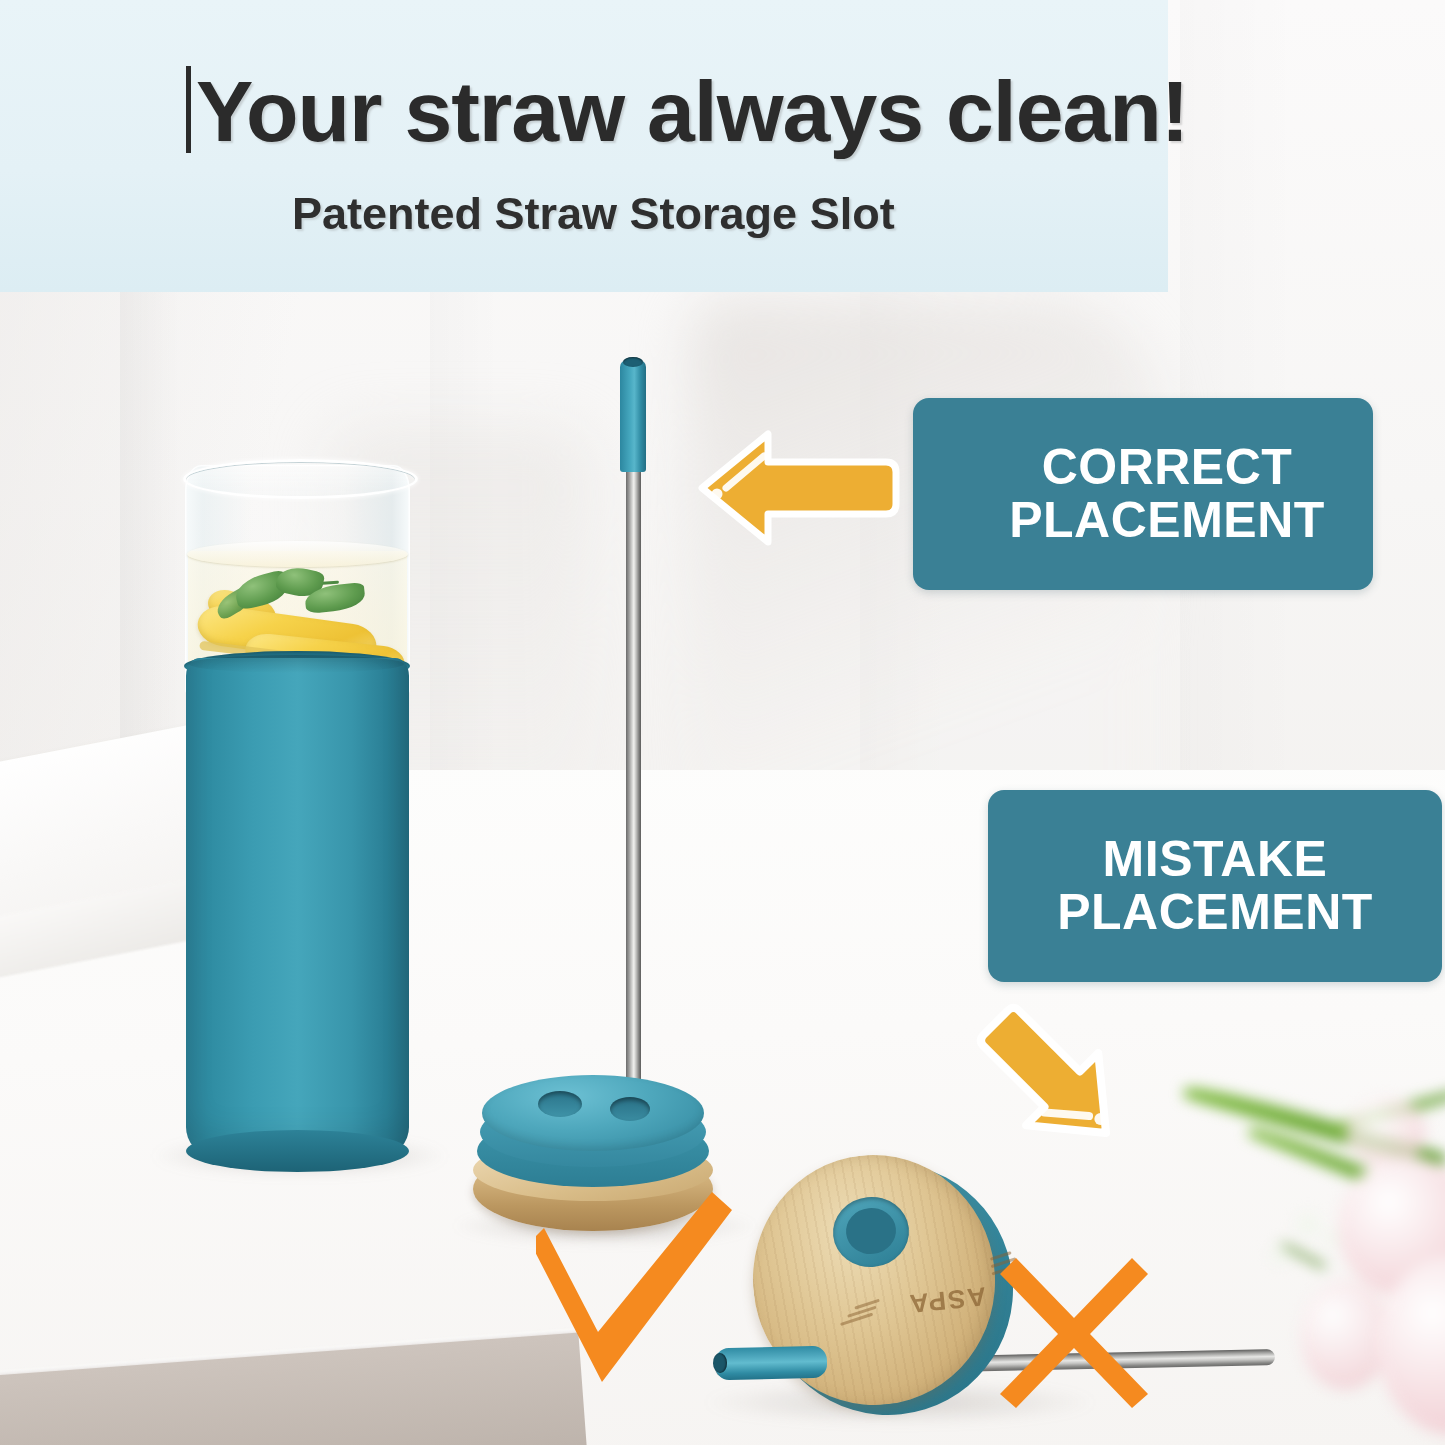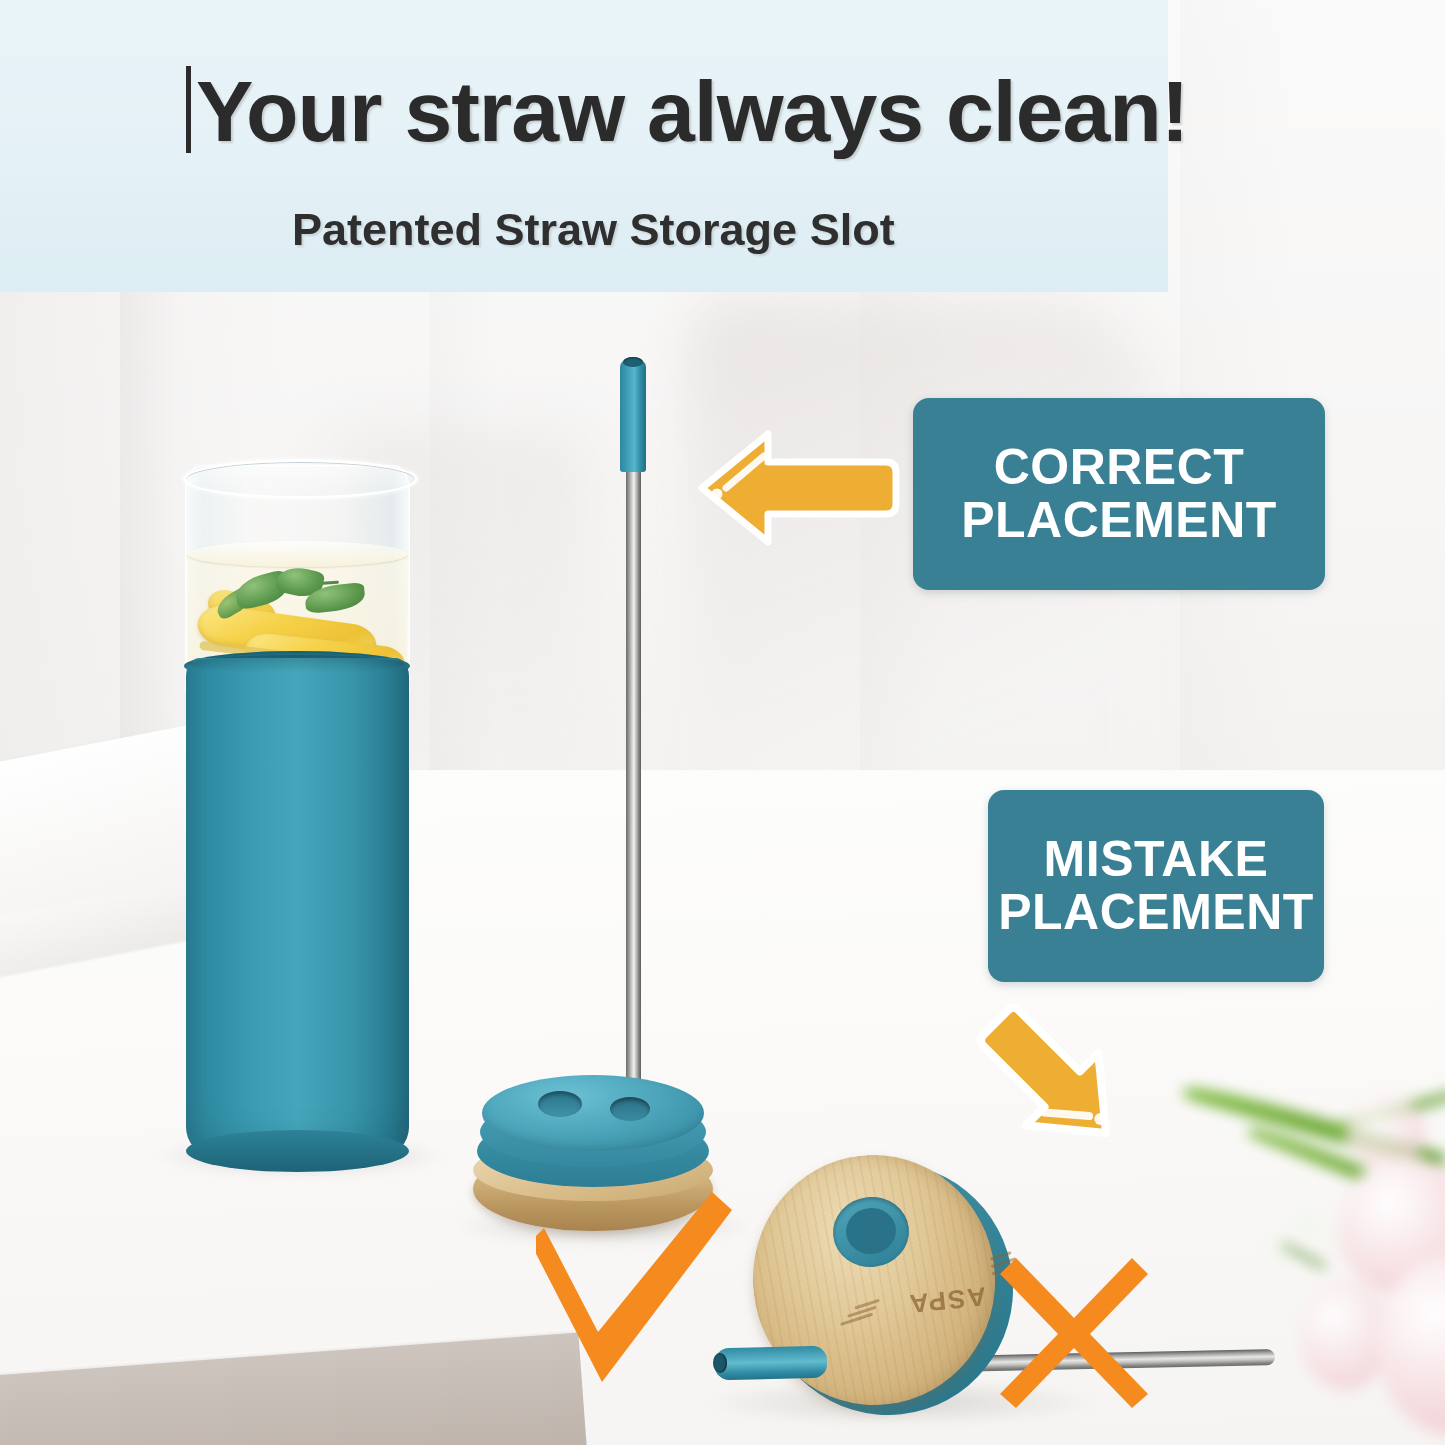--- a/index.html
+++ b/index.html
@@ -300,42 +300,42 @@
   }
   .banner-title{
     position:absolute;left:196px;top:62px;
     font-size:86px;font-weight:700;color:#2b2b2b;
     letter-spacing:-1px;white-space:nowrap;
     font-family:"Liberation Sans",sans-serif;
     text-shadow:2px 2px 2px rgba(120,120,120,.28);
   }
   .banner-bar{position:absolute;left:186px;top:66px;width:5px;height:87px;background:#2b2b2b;}
   .banner-sub{
-    position:absolute;left:292px;top:204px;
+    position:absolute;left:292px;top:188px;
     font-size:45px;font-weight:700;color:#2f2f2f;
     white-space:nowrap;font-family:"Liberation Sans",sans-serif;
     text-shadow:2px 2px 2px rgba(120,120,120,.22);
   }
 
   
   .badge{
     position:absolute;
     background:#3a8095;
     border-radius:16px;
     color:#ffffff;
     font-weight:700;
     text-align:center;
     display:flex;flex-direction:column;justify-content:center;align-items:center;
     box-shadow:0 3px 8px rgba(60,90,100,.22);
     font-family:"Liberation Sans",sans-serif;
     line-height:1.06;
   }
   .badge span{display:block;white-space:nowrap;}
-  .badge-correct{left:913px;top:398px;width:412px;height:192px;font-size:50px;letter-spacing:.5px;}
-  .badge-mistake{left:988px;top:790px;width:336px;height:192px;font-size:50px;letter-spacing:.5px;}
+  .badge-correct{left:913px;top:398px;width:412px;height:192px;font-size:50px;letter-spacing:.5px;padding-left:48px;}
+  .badge-mistake{left:988px;top:790px;width:454px;height:192px;font-size:50px;letter-spacing:.5px;}
 
   
   .arrow-left{position:absolute;left:690px;top:418px;width:215px;height:140px;}
   .arrow-diag{position:absolute;left:958px;top:985px;width:190px;height:190px;}
 
   
   .check-mark{position:absolute;left:536px;top:1192px;width:205px;height:190px;}
   .cross-mark{position:absolute;left:992px;top:1248px;width:165px;height:165px;}
 </style>
 </head>

